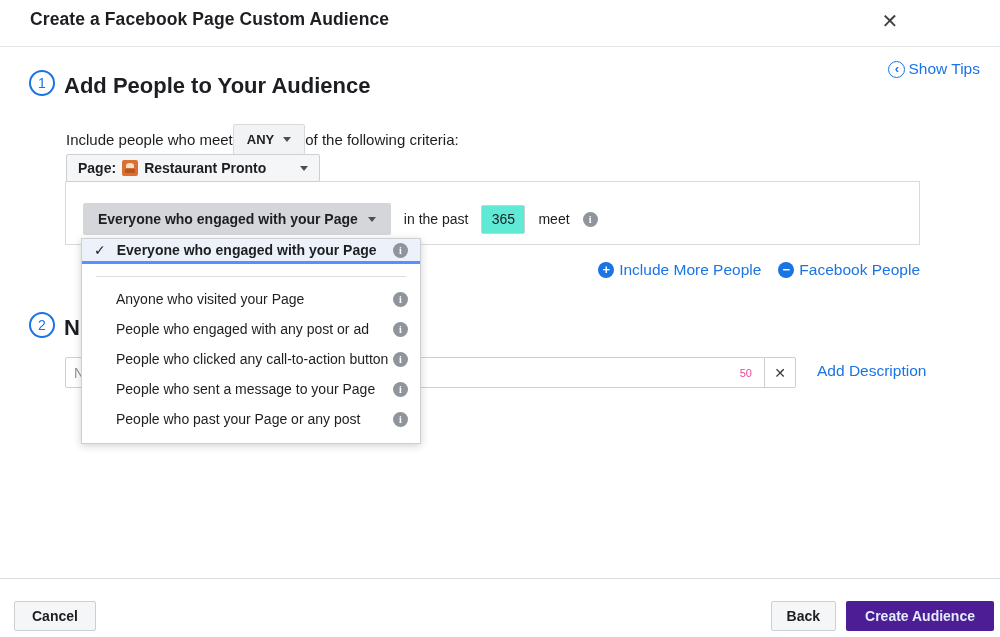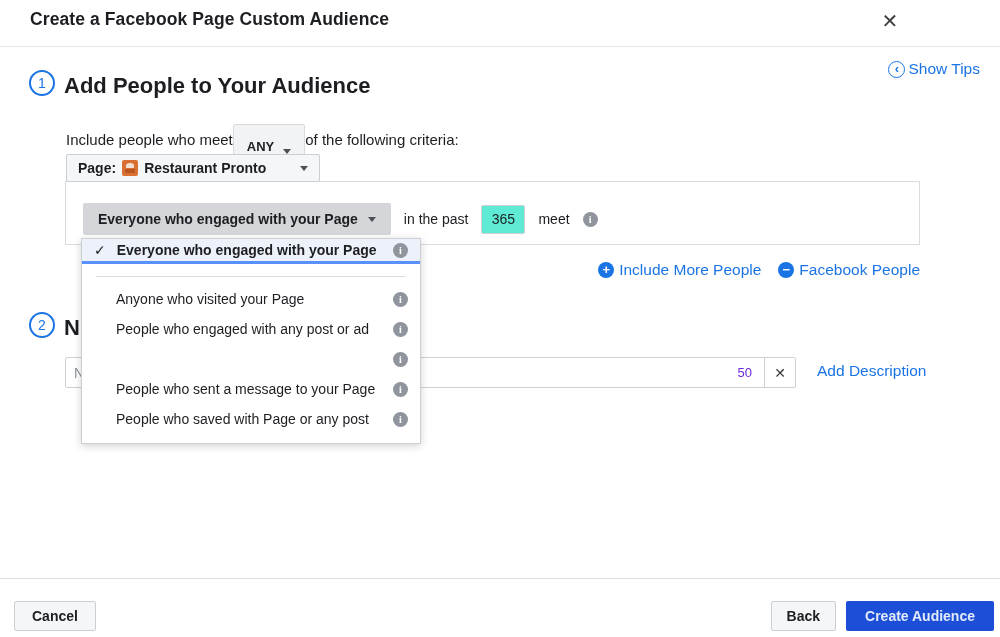--- a/index.html
+++ b/index.html
@@ -21,21 +21,21 @@
 
   
   .step-circle { position:absolute; width:26px; height:26px; border:2px solid #1b74e4; border-radius:50%;
     color:#1b74e4; font-size:14px; display:flex; align-items:center; justify-content:center; background:#fff; }
   .step-title { position:absolute; font-size:22px; font-weight:700; }
 
   
   .criteria-row { position:absolute; left:66px; top:124px; height:31px; display:flex; align-items:center;
     font-size:15px; }
   .any-btn { height:31px; padding:0 13px; background:#f2f3f5; border:1px solid #d8dade; border-radius:2px;
-    display:flex; align-items:flex-end; gap:9px; font-size:13px; font-weight:700; cursor:pointer; }
+    display:flex; align-items:center; gap:9px; font-size:13px; font-weight:700; cursor:pointer; }
   .caret { width:0; height:0; border-left:4.5px solid transparent; border-right:4.5px solid transparent;
     border-top:5.5px solid #4b4f56; display:inline-block; }
 
   
   .page-selector { position:absolute; left:66px; top:154px; width:254px; height:28px; background:#f5f6f7;
     border:1px solid #ccd0d5; border-radius:2px; display:flex; align-items:center; gap:6px; padding:2px 11px;
     font-size:14px; font-weight:700; cursor:pointer; z-index:3; }
   .page-avatar { width:16px; height:16px; border-radius:2px; background:#d96f31; position:relative; flex:0 0 auto; }
   .page-avatar:before { content:""; position:absolute; left:4px; top:3px; width:8px; height:5px;
     background:#f3e0d2; border-radius:50% 50% 0 0; }
@@ -73,34 +73,34 @@
     justify-content:flex-end; gap:17px; font-size:15.5px; color:#1b74e4; }
   .link-item { display:flex; align-items:center; gap:5px; cursor:pointer; }
   .disc-icon { width:16px; height:16px; border-radius:50%; background:#1b74e4; color:#fff;
     display:flex; align-items:center; justify-content:center; font-size:13px; font-weight:700; line-height:1;
     padding-bottom:1px; }
 
   
   .name-input { position:absolute; left:65px; top:357px; width:731px; height:31px; border:1px solid #ccd0d5;
     border-radius:2px; display:flex; align-items:center; background:#fff; }
   .name-value { padding-left:8px; font-size:14px; color:#90949c; flex:1; }
-  .char-count { font-size:13px; color:#6d28d9; padding-right:12px; }
+  .char-count { font-size:11px; color:#ec4899; padding-right:12px; }
   .clear-btn { width:31px; height:100%; border-left:1px solid #ccd0d5; display:flex; align-items:center;
     justify-content:center; font-size:14px; color:#3a3b3c; cursor:pointer; }
   .add-desc { position:absolute; left:817px; top:362px; font-size:15.5px; color:#1b74e4; cursor:pointer; }
 
   
   .footer-divider { position:absolute; top:578px; left:0; width:1000px; height:1px; background:#dcdee2; }
   .btn { height:30px; border-radius:2px; font-size:14px; font-weight:700; display:flex; align-items:center;
     justify-content:center; cursor:pointer; font-family:inherit;margin-top:7px; }
   .btn-gray { background:#f5f6f7; border:1px solid #ccd0d5; color:#1c1e21; }
   .cancel-btn { position:absolute; left:14px; top:594px; padding:0 17px; }
   .footer-right { position:absolute; right:6px; top:594px; display:flex; gap:10px; }
   .back-btn { padding:0 15px; }
-  .create-btn { padding:0 19px; background:#1d4ed8; color:#e2ebfa; border:none; cursor:default; }
+  .create-btn { padding:0 19px; background:#4c1d95; color:#e2ebfa; border:none; cursor:default; }
 </style>
 </head>
 <body>
 
 <div id="modal">
 
   <div class="title">Create a Facebook Page Custom Audience</div>
   <div class="close-x">✕</div>
   <div class="header-divider"></div>
 
@@ -172,28 +172,29 @@
     <div class="menu-items">
       <div class="menu-item">
         <span>Anyone who visited your Page</span>
         <span class="info-icon">i</span>
       </div>
       <div class="menu-item">
         <span>People who engaged with any post or ad</span>
         <span class="info-icon">i</span>
       </div>
       <div class="menu-item">
+        <span>People who clicked any call-to-action button</span>
         <span class="info-icon">i</span>
       </div>
       <div class="menu-item">
         <span>People who sent a message to your Page</span>
         <span class="info-icon">i</span>
       </div>
       <div class="menu-item">
-        <span>People who saved with Page or any post</span>
+        <span>People who past your Page or any post</span>
         <span class="info-icon">i</span>
       </div>
     </div>
   </div>
 
   <div class="footer-divider"></div>
   <div class="btn btn-gray cancel-btn">Cancel</div>
   <div class="footer-right">
     <div class="btn btn-gray back-btn">Back</div>
     <div class="btn create-btn">Create Audience</div>

